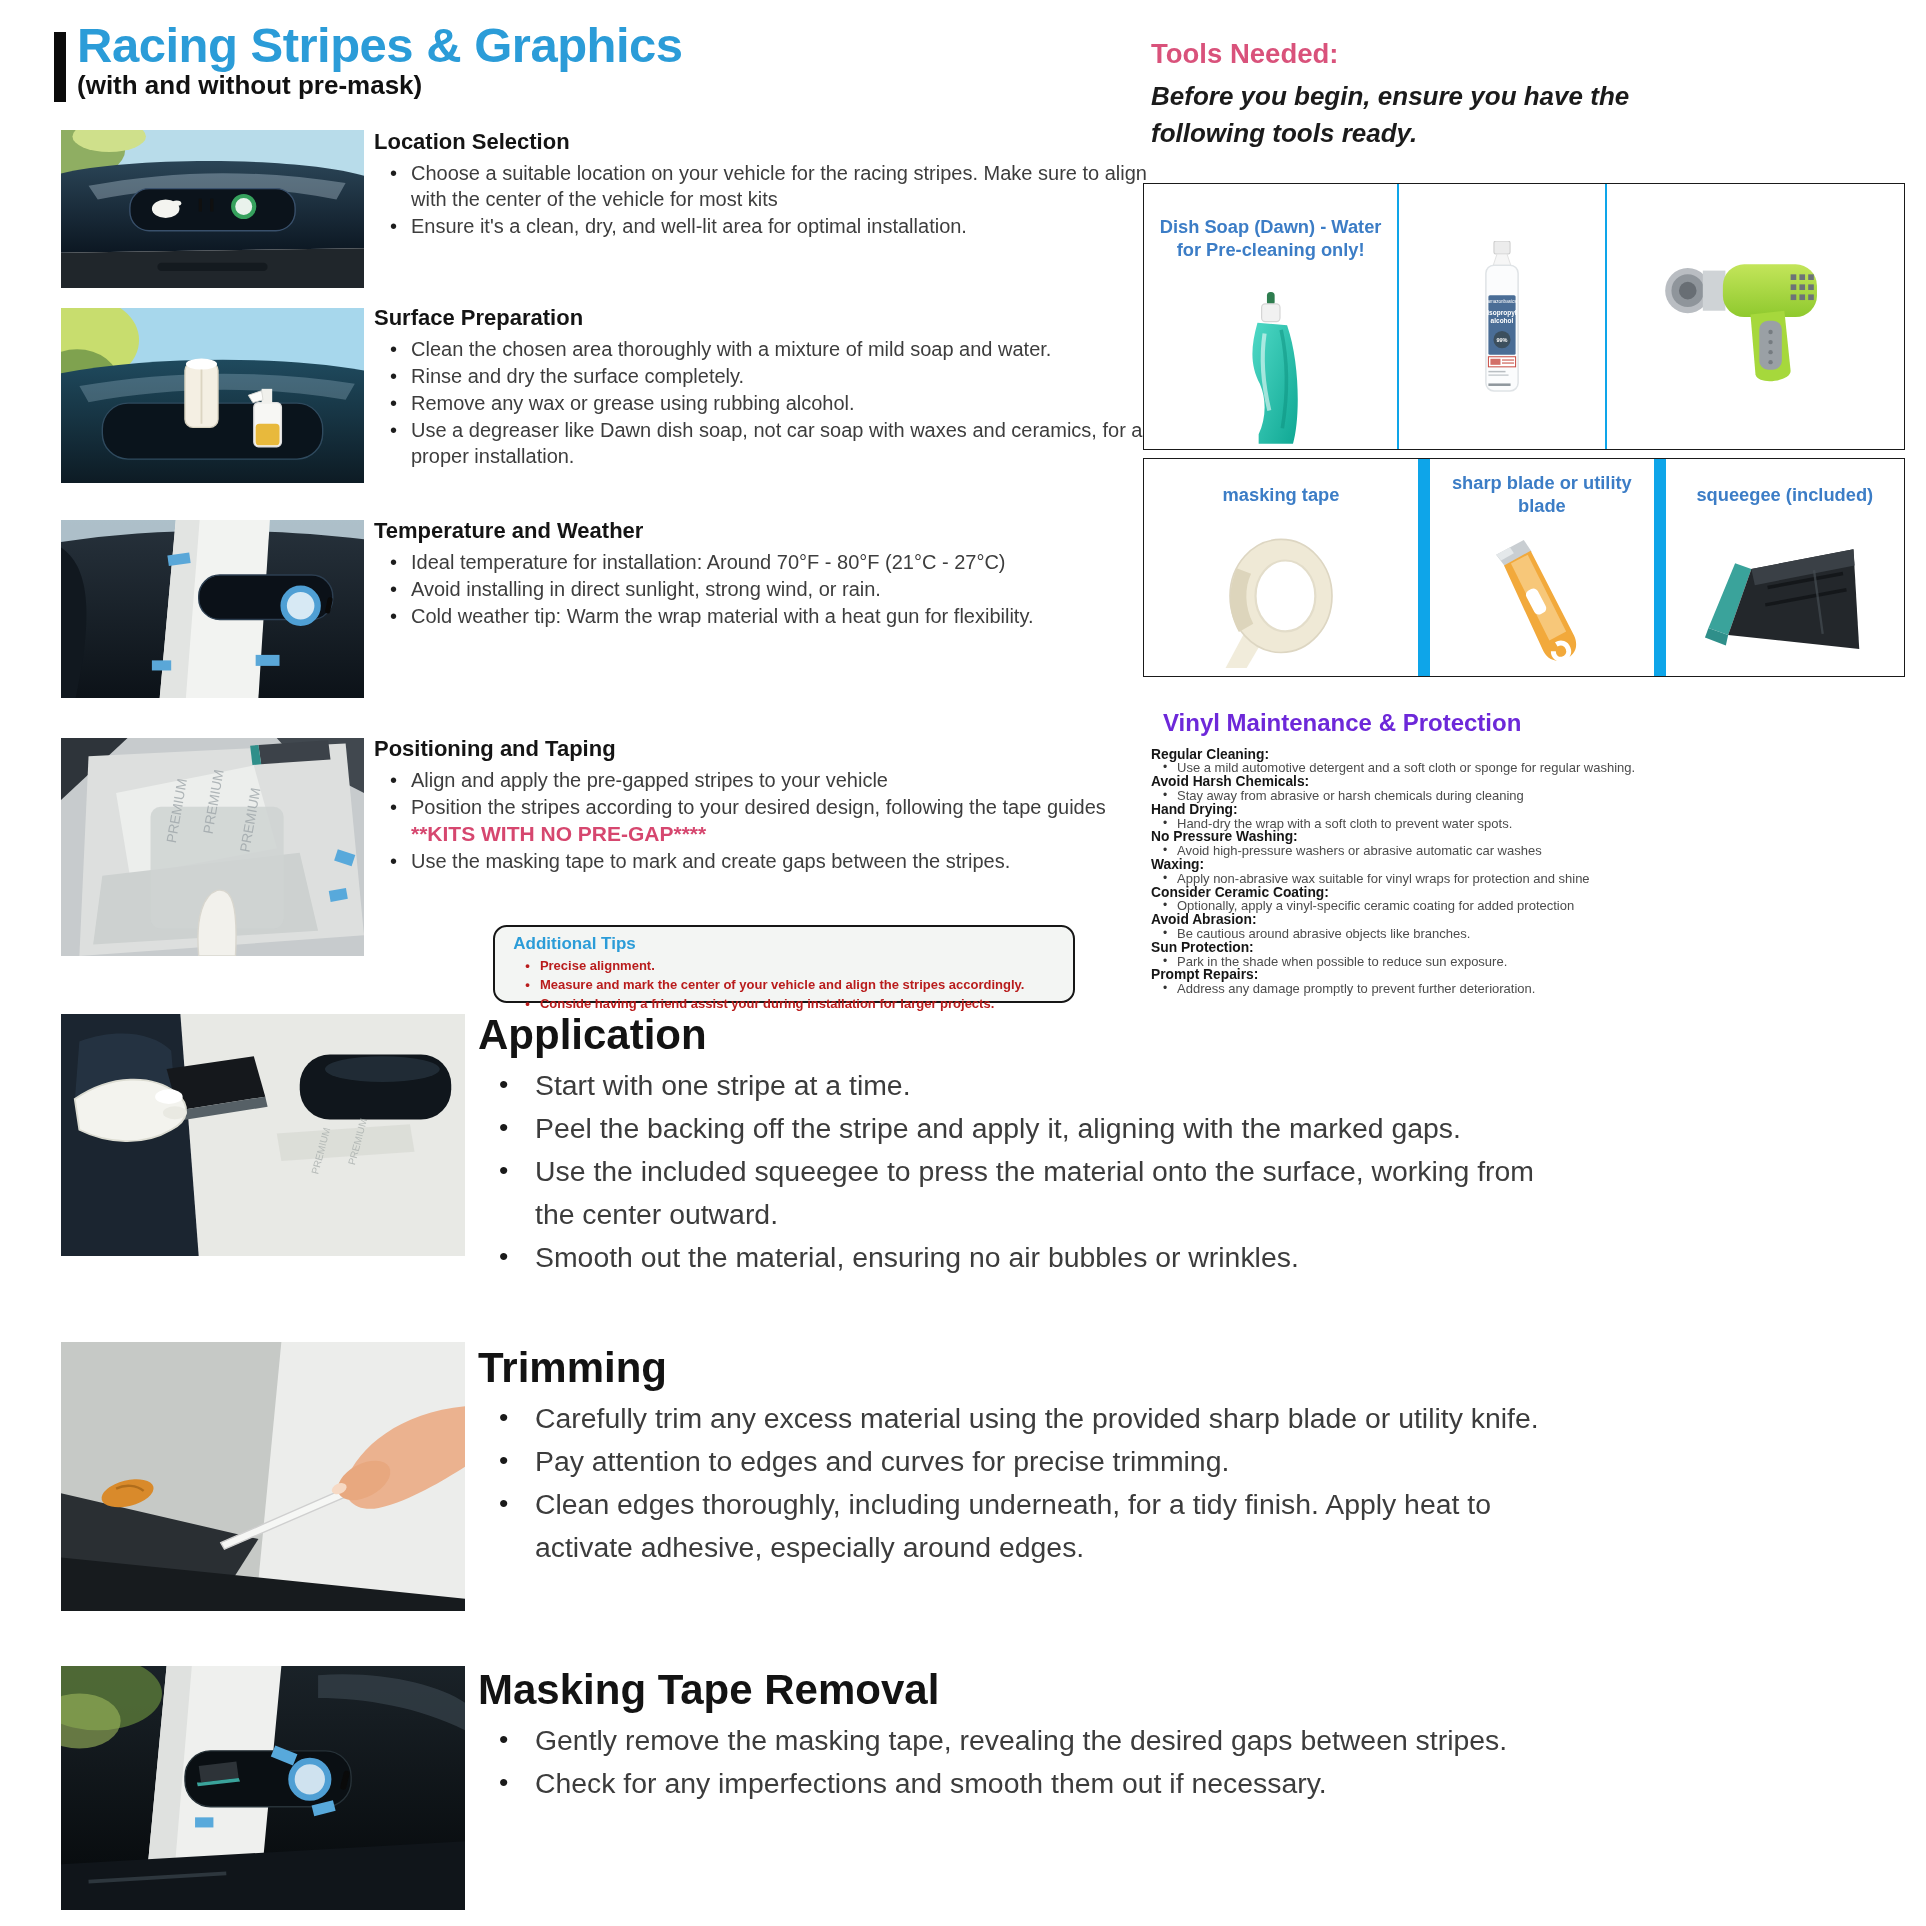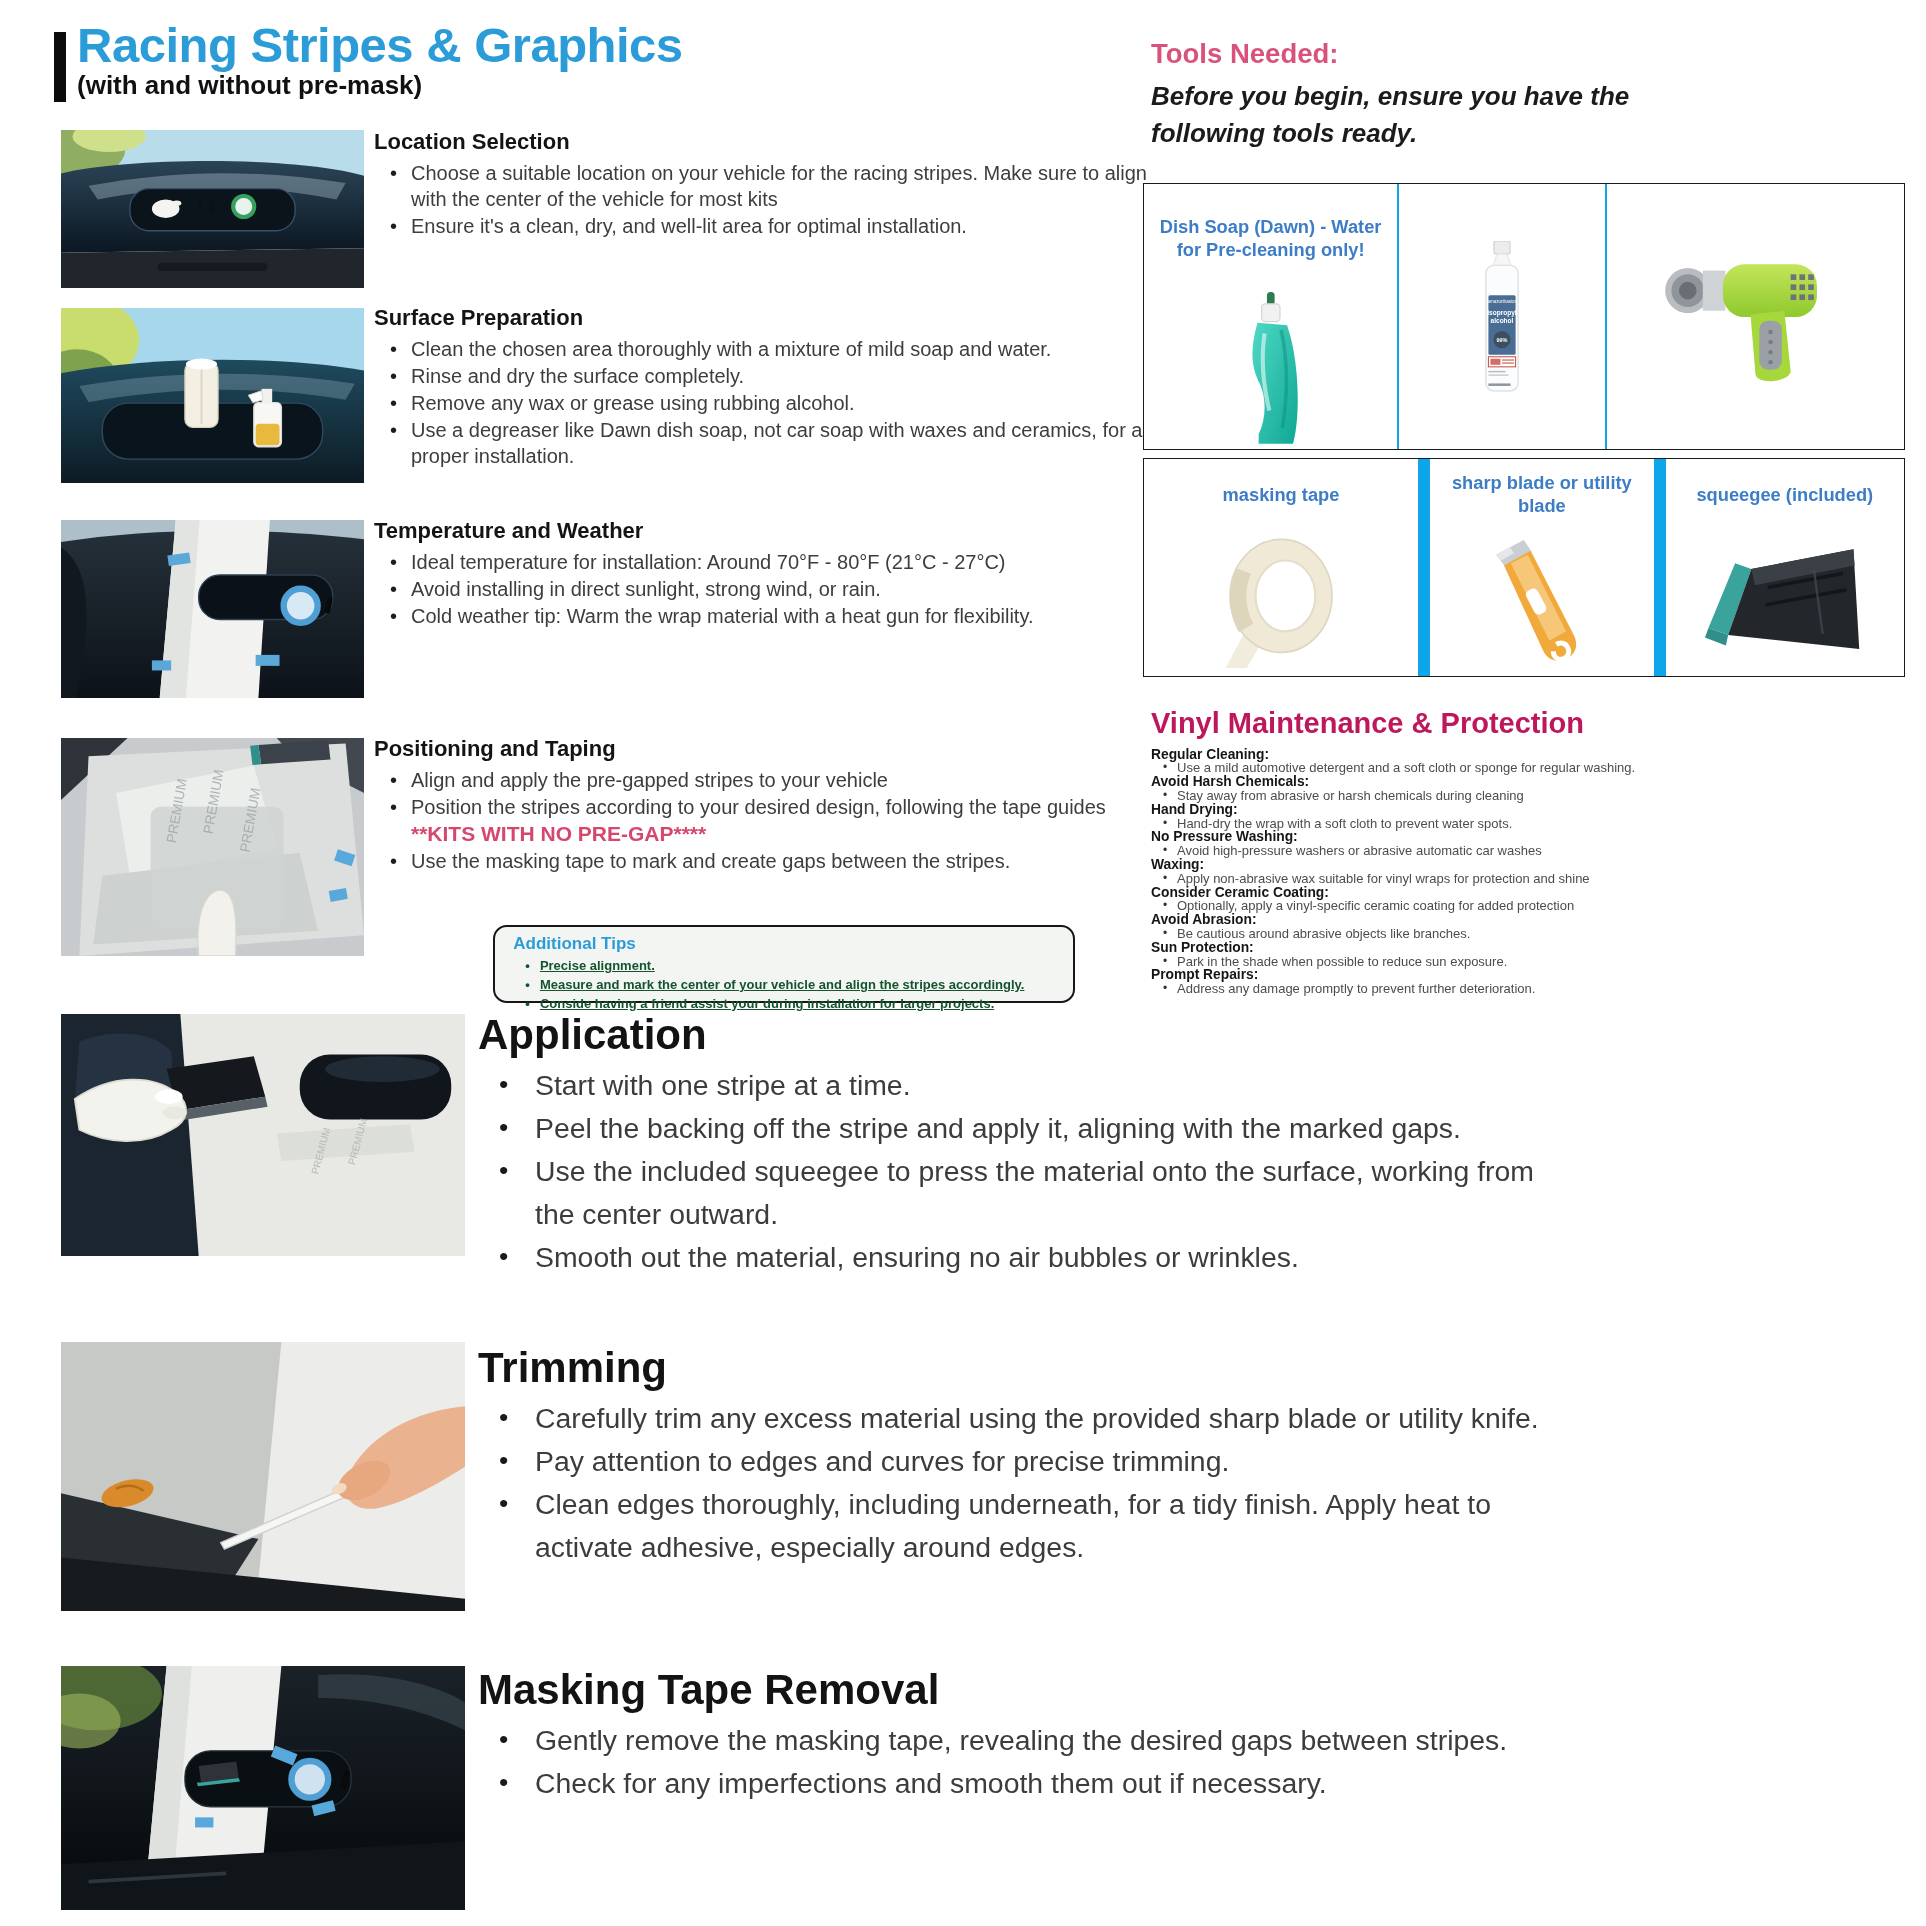--- a/index.html
+++ b/index.html
@@ -29,40 +29,40 @@
   .step h2{margin:0 0 6px 0;font-size:22px;line-height:25px;font-weight:bold;color:#141414;}
   .step ul{list-style:none;margin:0;padding:0 0 0 37px;}
   .step li{position:relative;font-size:20px;line-height:26px;color:#3d3d3d;margin:0 0 0.9px 0;}
   .step li::before{content:"\2022";position:absolute;left:-21px;top:0;font-size:20px;color:#1d1d1d;}
   .pregap-note{margin:0 0 0.9px 37px;font-size:21px;line-height:26.6px;font-weight:bold;color:#d6476f;}
   
   .tips{position:absolute;left:493px;top:925px;width:582px;height:78px;box-sizing:border-box;
         border:2.3px solid #161616;border-radius:13.8px;background:#f3f5f3;padding:7.3px 18.3px;}
   .tips h3{margin:0 0 2.8px 0;font-size:17px;line-height:19px;font-weight:bold;color:#2b9cd8;}
   .tips ul{list-style:none;margin:0;padding:0 0 0 26.6px;}
-  .tips li{position:relative;font-size:13px;line-height:19px;font-weight:bold;color:#14532d;text-decoration:underline;}
+  .tips li{position:relative;font-size:13px;line-height:19px;font-weight:bold;color:#b91c1c;}
   .tips li::before{content:"\2022";position:absolute;left:-14.7px;font-size:13px;}
   
   .tools-heading{position:absolute;left:1151px;top:39px;margin:0;font-size:27.5px;line-height:30px;
                  font-weight:bold;color:#d9527b;}
   .tools-intro{position:absolute;left:1151px;top:78px;width:770px;font-size:26px;line-height:37px;
                font-weight:bold;font-style:italic;color:#1b1b1b;}
   .tools-table{position:absolute;left:1143px;width:762px;box-sizing:border-box;display:grid;
                border:1.8px solid #1a1a1a;background:#0ea5e9;grid-gap:1.8px;}
   #table-1{top:183px;height:267px;grid-template-columns:552fr 450fr 647fr;}
   #table-2{top:458px;height:219px;grid-template-columns:614fr 501fr 534fr;gap:12px;}
   .cell{background:#ffffff;display:flex;flex-direction:column;align-items:stretch;overflow:hidden;}
   .cell-label{display:flex;align-items:center;justify-content:center;text-align:center;
               font-weight:bold;color:#3c7dc6;font-size:18.3px;line-height:23px;padding:2.8px 13px 0 13px;
               box-sizing:border-box;}
   .lbl-r1{height:105px;} .lbl-r2{height:68px;}
   .cell-icon{flex:1;display:flex;align-items:center;justify-content:center;}
   
   .maint{position:absolute;left:1151px;top:710px;width:764px;}
-  .maint h3{margin:0 0 11px 0;font-size:29px;line-height:26.6px;font-weight:bold;color:#be185d;}
+  .maint h3{margin:0 0 11px 12px;font-size:24px;line-height:26.6px;font-weight:bold;color:#6d28d9;}
   .m-label{font-size:13.8px;line-height:13.8px;font-weight:bold;color:#161616;white-space:nowrap;}
   .m-tip{position:relative;padding-left:26px;font-size:13px;line-height:13.8px;color:#4c4c4c;white-space:nowrap;}
   .m-tip::before{content:"\2022";position:absolute;left:12px;font-size:12px;color:#333;}
   
   .bsection{position:absolute;left:478px;width:1082px;}
   #bsec-1{top:1017px;} #bsec-2{top:1350px;} #bsec-3{top:1672px;}
   .bsection h2{margin:0 0 12px 0;font-size:42px;line-height:35px;font-weight:bold;color:#131313;}
   .bsection ul{list-style:none;margin:0;padding:0 0 0 57px;}
   .bsection li{position:relative;font-size:28.4px;line-height:43px;color:#3c3c3c;}
   .bsection li::before{content:"\2022";position:absolute;left:-36px;top:-0.9px;font-size:26.6px;color:#1a1a1a;}

